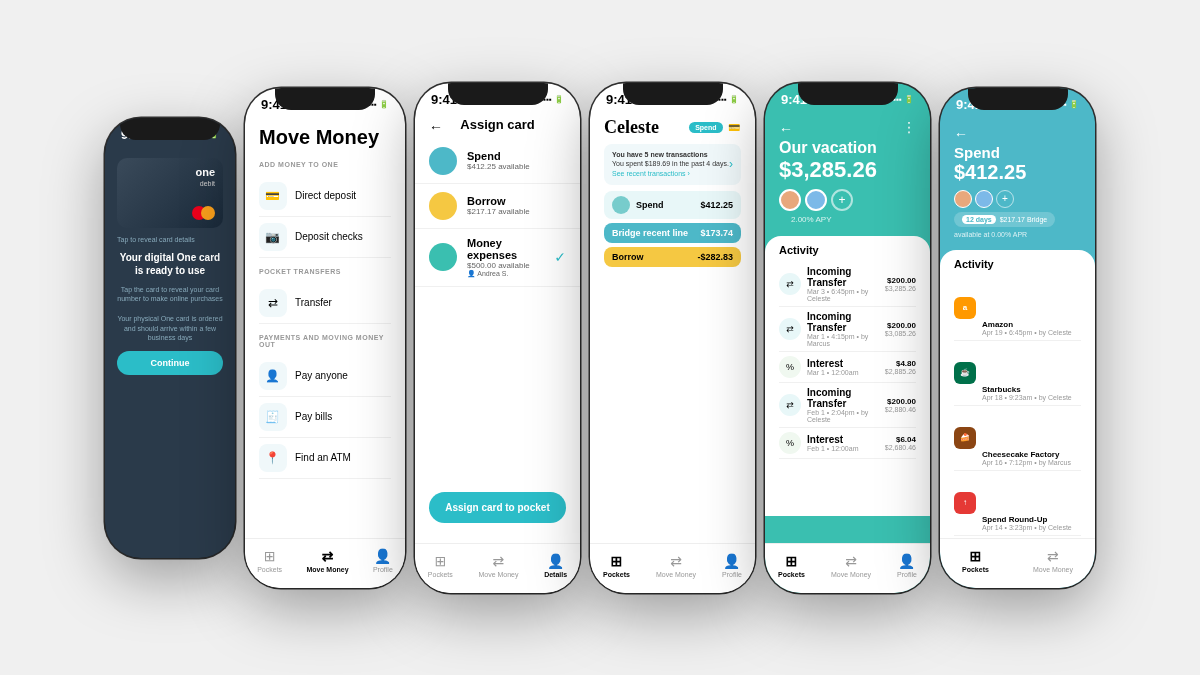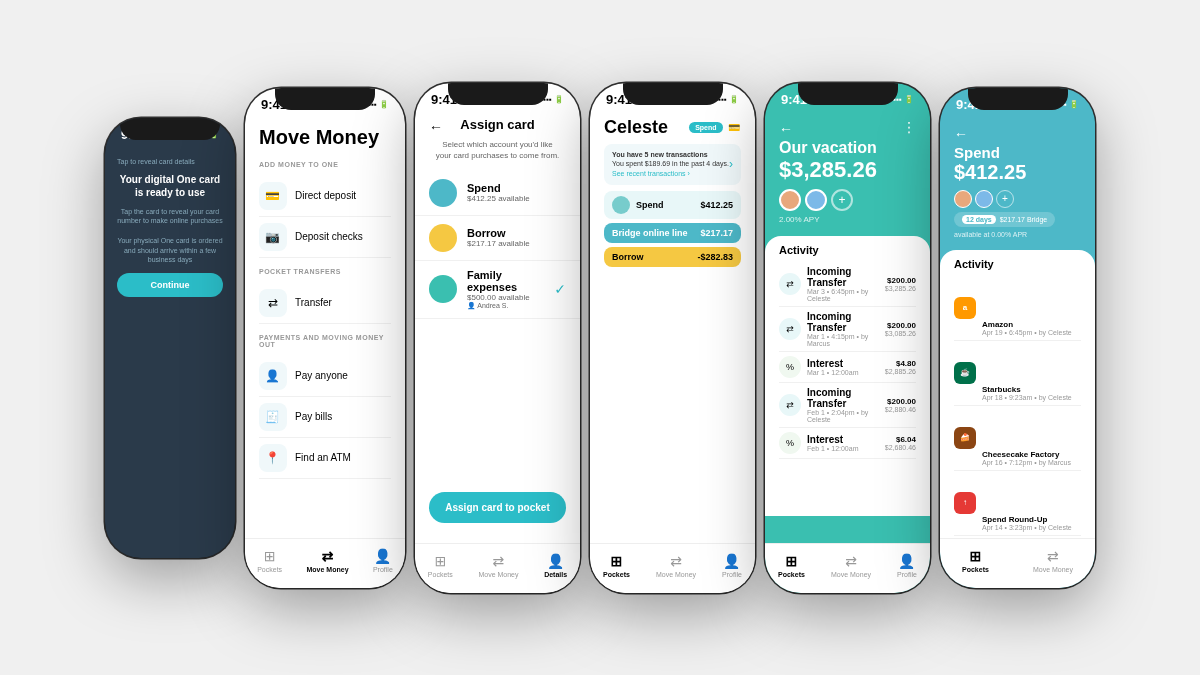--- a/index.html
+++ b/index.html
@@ -146,21 +146,21 @@
       padding: 10px;
       width: 100%;
       font-size: 10px;
       font-weight: 600;
       cursor: pointer;
     }
 
     
     .phone-4 { width: 165px; height: 510px; }
     .celeste-header { padding: 6px 14px; display: flex; justify-content: space-between; align-items: center; }
-    .celeste-title { font-size: 18px; font-weight: 800; color: #000; }
+    .celeste-title { font-size: 18px; font-weight: 800; color: #000; font-family: Liberation Serif, serif; }
     .header-icons { display: flex; gap: 6px; align-items: center; }
     .spend-badge { background: #2bbdc8; color: #fff; font-size: 7px; font-weight: 700; padding: 2px 6px; border-radius: 8px; }
     .card-icon-sm { font-size: 10px; }
     .notification-bar { background: #f0f8fa; margin: 0 14px 6px; border-radius: 8px; padding: 6px 8px; display: flex; align-items: center; justify-content: space-between; }
     .notif-text { font-size: 7px; color: #333; line-height: 1.4; }
     .notif-text strong { display: block; }
     .notif-arrow { color: #2bbdc8; font-size: 12px; }
     .spending-power { background: #fff; margin: 0 14px 6px; border-radius: 10px; border: 1px solid #eee; padding: 8px; }
     .sp-label { font-size: 7px; color: #666; display: flex; align-items: center; gap: 3px; }
     .sp-available { font-size: 7px; color: #666; text-align: right; }
@@ -183,21 +183,21 @@
 
     
     .phone-5 { width: 165px; height: 510px; }
     .vacation-header { background: #3abfb0; padding: 8px 14px 12px; }
     .vacation-nav { display: flex; align-items: center; justify-content: space-between; margin-bottom: 4px; }
     .vacation-title { font-size: 16px; font-weight: 800; color: #fff; }
     .vacation-amount { font-size: 22px; font-weight: 800; color: #fff; margin-bottom: 6px; }
     .vacation-avatars { display: flex; align-items: center; gap: 4px; }
     .v-avatar { width: 22px; height: 22px; border-radius: 50%; border: 2px solid #fff; overflow: hidden; background: #ccc; }
     .add-avatar { width: 22px; height: 22px; border-radius: 50%; border: 2px solid rgba(255,255,255,0.6); display: flex; align-items: center; justify-content: center; color: #fff; font-size: 12px; }
-    .apy-text { font-size: 8px; color: rgba(255,255,255,0.8); margin-top: 4px; }
+    .apy-text { font-size: 8px; color: rgba(255,255,255,0.8); margin-top: 4px; margin-left: 12px; }
     .activity-section { padding: 8px 14px; }
     .activity-title { font-size: 11px; font-weight: 700; color: #000; margin-bottom: 6px; }
     .activity-item { display: flex; align-items: center; justify-content: space-between; padding: 4px 0; border-bottom: 1px solid #f0f0f0; }
     .ai-left { display: flex; align-items: center; gap: 6px; }
     .ai-icon { width: 22px; height: 22px; border-radius: 50%; display: flex; align-items: center; justify-content: center; font-size: 9px; background: #e8f7f8; flex-shrink: 0; }
     .ai-icon.pct { background: #f0f8f0; }
     .ai-info { }
     .ai-type { font-size: 10px; font-weight: 600; color: #000; }
     .ai-date { font-size: 7px; color: #999; }
     .ai-amount { font-size: 8px; font-weight: 700; color: #000; text-align: right; }
@@ -239,20 +239,28 @@
     <div class="notch"></div>
     <div class="phone-inner">
       <div class="status-bar">
         <span class="time">9:41</span>
         <div class="status-icons">
           <span style="font-size:8px;color:#fff">▪▪▪</span>
           <span style="font-size:8px;color:#fff">🔋</span>
         </div>
       </div>
       <div class="card-content">
+        <div class="debit-card">
+          <span class="card-logo">one</span>
+          <span class="card-debit">debit</span>
+          <div class="card-mc">
+            <div class="mc-circle"></div>
+            <div class="mc-circle"></div>
+          </div>
+        </div>
         <div class="tap-reveal">Tap to reveal card details</div>
         <div class="card-ready">Your digital One card
 is ready to use</div>
         <div class="card-desc">
           <span>Tap the card to reveal your card</span><br>
           <span>number to make online purchases</span><br><br>
           <span>Your physical One card is ordered</span><br>
           <span>and should arrive within a few</span><br>
           <span>business days</span>
         </div>
@@ -328,39 +336,38 @@
         <span class="time">9:41</span>
         <div class="status-icons">
           <span style="font-size:8px;">▪▪▪ 🔋</span>
         </div>
       </div>
       <div class="assign-header">
         <span class="back-arrow">←</span>
         <span class="assign-title">Assign card</span>
         <span style="width:22px"></span>
       </div>
-      <div class="assign-subtitle">Select which account you'd like your card purchases to come from.</div>
       <div class="pocket-option">
         <div class="pocket-dot blue"></div>
         <div class="pocket-info">
           <div class="pocket-name">Spend</div>
           <div class="pocket-balance">$412.25 available</div>
         </div>
       </div>
       <div class="pocket-option">
         <div class="pocket-dot yellow"></div>
         <div class="pocket-info">
           <div class="pocket-name">Borrow</div>
           <div class="pocket-balance">$217.17 available</div>
         </div>
       </div>
       <div class="pocket-option">
         <div class="pocket-dot teal"></div>
         <div class="pocket-info">
-          <div class="pocket-name">Family expenses</div>
+          <div class="pocket-name">Money expenses</div>
           <div class="pocket-balance">$500.00 available</div>
           <div class="pocket-shared">👤 Andrea S.</div>
         </div>
         <span class="pocket-check">✓</span>
       </div>
       <div class="assign-btn-container">
         <button class="assign-btn">Assign card to pocket</button>
       </div>
       <div class="bottom-nav">
         <div class="nav-item">
@@ -406,23 +413,23 @@
       <div class="pocket-bars">
         <div class="pocket-bar spend-bar">
           <div class="pb-left">
             <div class="pb-avatar" style="background:#7cc;"></div>
             <span class="pb-name">Spend</span>
           </div>
           <span class="pb-amount">$412.25</span>
         </div>
         <div class="pocket-bar bridge-bar">
           <div class="pb-left">
-            <span class="pb-name white">Bridge online line</span>
-          </div>
-          <span class="pb-amount white">$217.17</span>
+            <span class="pb-name white">Bridge recent line</span>
+          </div>
+          <span class="pb-amount white">$173.74</span>
         </div>
         <div class="pocket-bar borrow-bar">
           <div class="pb-left">
             <span class="pb-name">Borrow</span>
           </div>
           <span class="pb-amount">-$282.83</span>
         </div>
       </div>
       <div class="bottom-nav">
         <div class="nav-item active">

